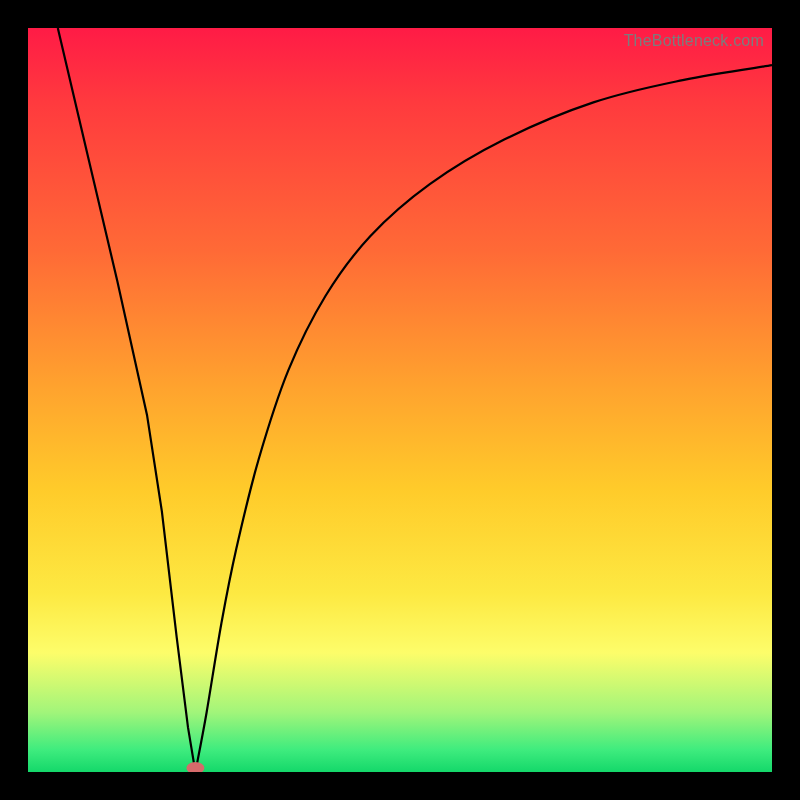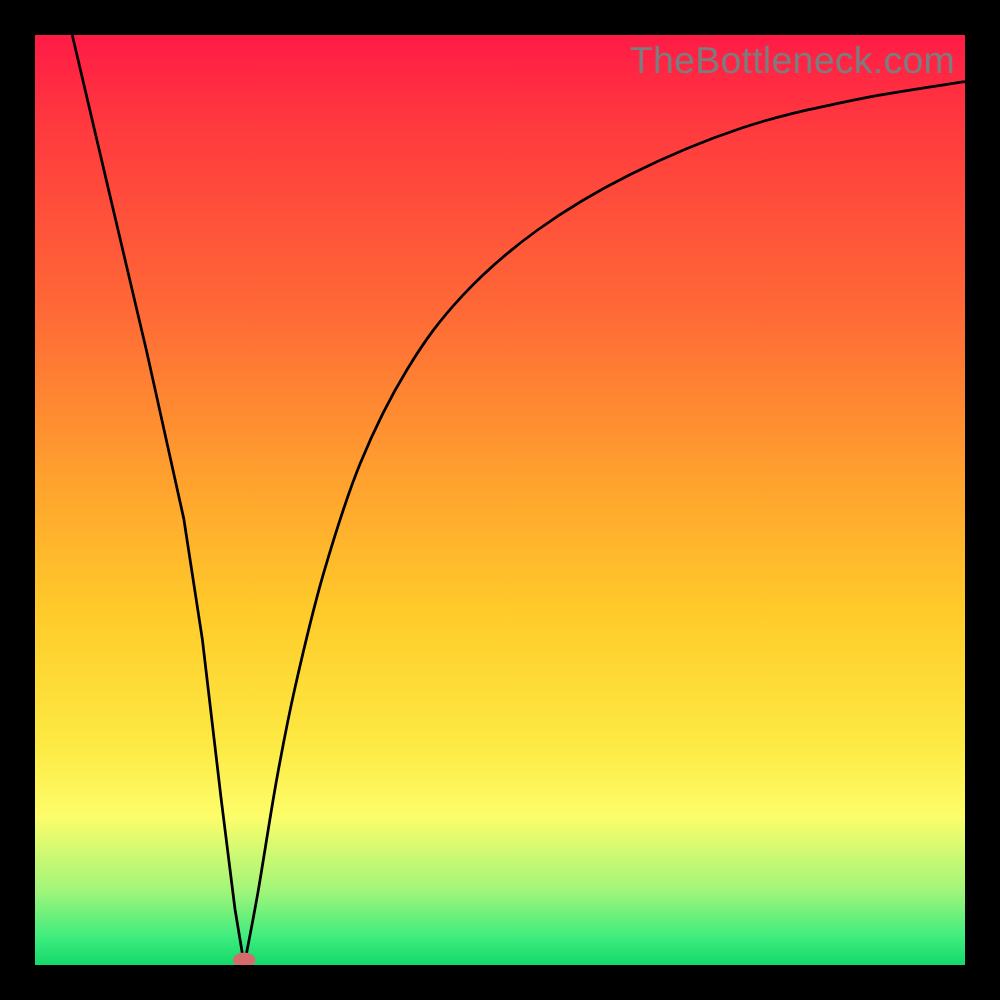--- a/index.html
+++ b/index.html
@@ -35,21 +35,21 @@
       #fdfd6a 84%,
       #a1f57a 92%,
       #3fec7e 97%,
       #14d86a 100%
     );
   }
   .attribution {
     position: absolute;
     top: 4px;
     right: 8px;
-    font-size: 30px;
+    font-size: 16px;
     font-weight: 500;
     color: #7b7d7e;
     letter-spacing: 0.2px;
   }
   svg.curve {
     position: absolute;
     left: 0;
     top: 0;
     width: 744px;
     height: 744px;

